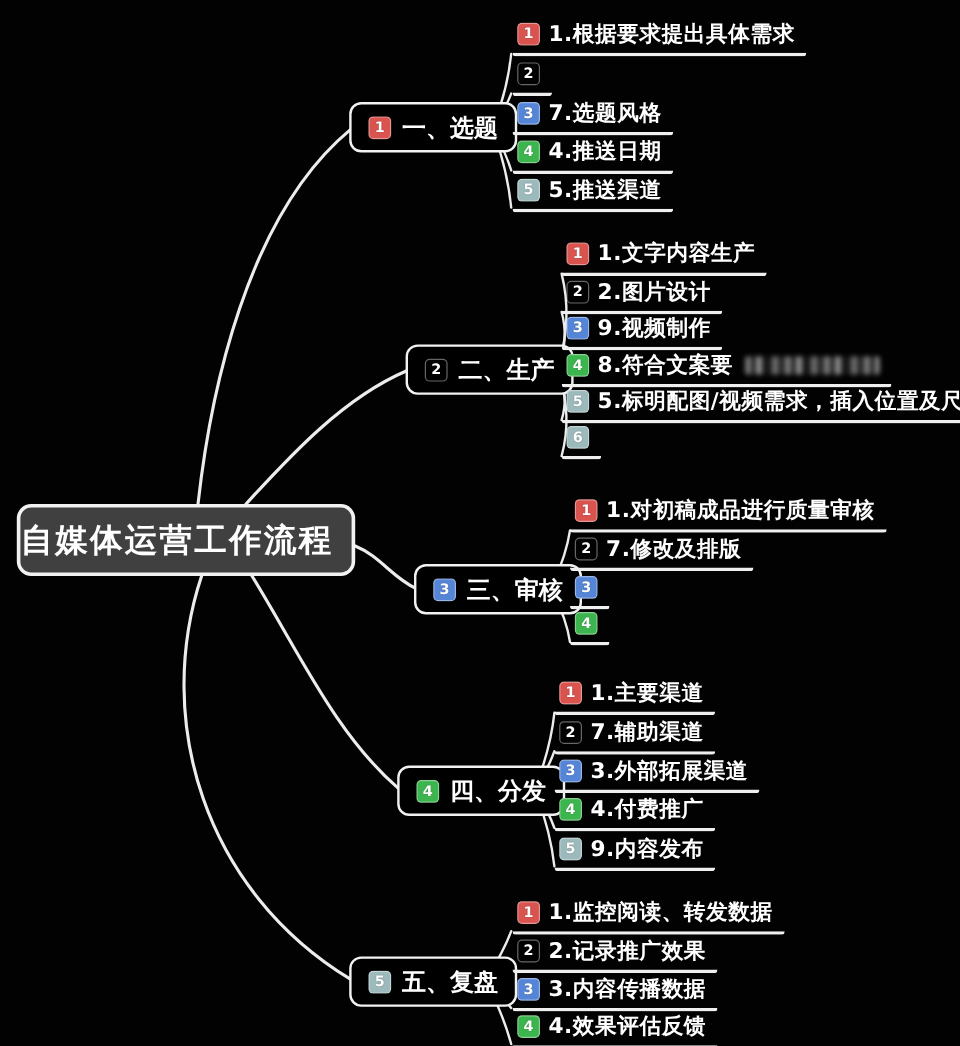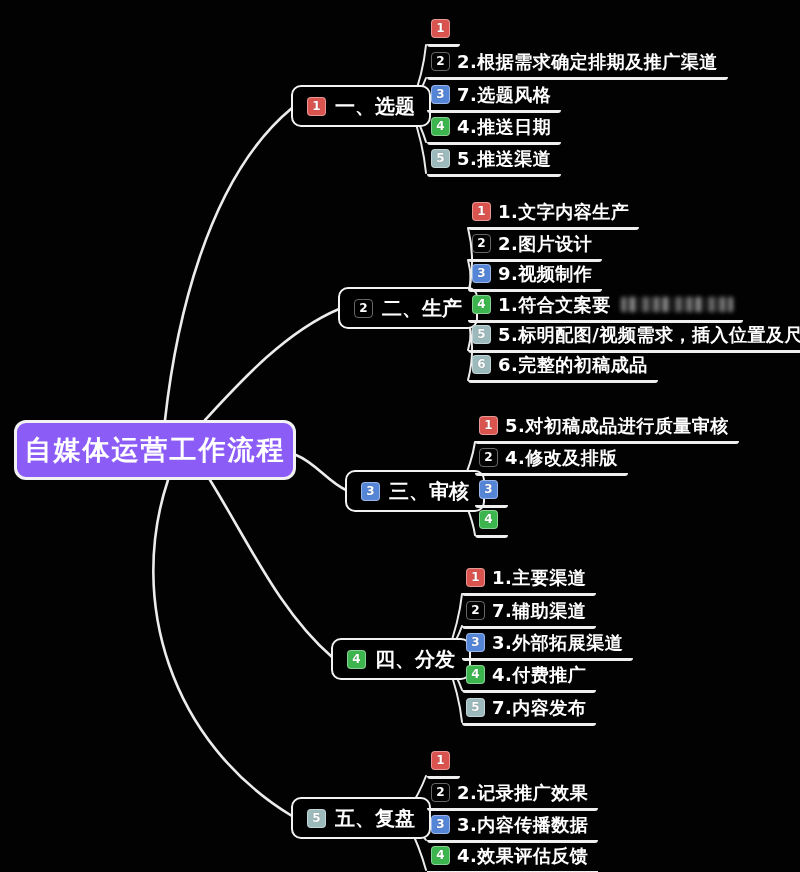--- a/index.html
+++ b/index.html
@@ -8,22 +8,22 @@
     background:#020202;
     font-family:"DejaVu Sans","Liberation Sans",sans-serif;
   }
   svg.links{position:absolute;left:0;top:0;pointer-events:none;}
   svg.links path{fill:none;stroke:#ececec;stroke-linecap:round;}
   svg.links path.main{stroke-width:2.6px;}
   svg.links path.fan{stroke-width:2px;}
 
   .root{
     position:absolute;left:14px;top:420px;width:282px;height:60px;
-    border:3px solid #f2f2f2;border-radius:12px;background:#8b5cf6;color:#fff;
-    display:flex;align-items:center;justify-content:center;
+    border:3px solid #f2f2f2;border-radius:12px;background:#404040;color:#fff;
+    display:flex;align-items:center;
     font-size:27px;font-weight:700;letter-spacing:2px;white-space:nowrap;
     box-sizing:border-box;
   }
   .bnode{
     position:absolute;display:flex;align-items:center;gap:9px;
     padding:6px 14px;border:2.5px solid #f2f2f2;border-radius:10px;
     background:#000;color:#fff;font-weight:700;font-size:20px;white-space:nowrap;
     box-sizing:border-box;height:42px;
   }
   .row{
@@ -109,24 +109,24 @@
   <span class="badge" style="background: rgb(61, 181, 78);">4</span>
   <span>四、分发</span>
 </div>
 <div class="bnode" style="left:291px;top:797px;">
   <span class="badge" style="background: rgb(156, 185, 187);">5</span>
   <span>五、复盘</span>
 </div>
 
 <div class="row" style="left:427px;top:17px;">
   <span class="badge" style="background: rgb(217, 83, 79);">1</span>
+  <span class="txt">1.根据要求提出具体需求</span>
 </div>
 <div class="row" style="left:427px;top:50px;">
   <span class="badge">2</span>
-  <span class="txt">2.根据需求确定排期及推广渠道</span>
 </div>
 <div class="row" style="left:427px;top:83px;">
   <span class="badge" style="background: rgb(85, 133, 214);">3</span>
   <span class="txt">7.选题风格</span>
 </div>
 <div class="row" style="left:427px;top:115px;">
   <span class="badge" style="background: rgb(61, 181, 78);">4</span>
   <span class="txt">4.推送日期</span>
 </div>
 <div class="row" style="left:427px;top:147px;">
@@ -141,39 +141,38 @@
 <div class="row" style="left:468px;top:232px;">
   <span class="badge">2</span>
   <span class="txt">2.图片设计</span>
 </div>
 <div class="row" style="left:468px;top:262px;">
   <span class="badge" style="background: rgb(85, 133, 214);">3</span>
   <span class="txt">9.视频制作</span>
 </div>
 <div class="row" style="left:468px;top:293px;">
   <span class="badge" style="background: rgb(61, 181, 78);">4</span>
-  <span class="txt">1.符合文案要</span>
+  <span class="txt">8.符合文案要</span>
   <span class="smudge"></span>
 </div>
 <div class="row" style="left:468px;top:323px;">
   <span class="badge" style="background: rgb(156, 185, 187);">5</span>
   <span class="txt">5.标明配图/视频需求，插入位置及尺寸</span>
 </div>
 <div class="row" style="left:468px;top:353px;">
   <span class="badge" style="background: rgb(156, 185, 187);">6</span>
-  <span class="txt">6.完整的初稿成品</span>
 </div>
 
 <div class="row" style="left:475px;top:414px;">
   <span class="badge" style="background: rgb(217, 83, 79);">1</span>
-  <span class="txt">5.对初稿成品进行质量审核</span>
+  <span class="txt">1.对初稿成品进行质量审核</span>
 </div>
 <div class="row" style="left:475px;top:446px;">
   <span class="badge">2</span>
-  <span class="txt">4.修改及排版</span>
+  <span class="txt">7.修改及排版</span>
 </div>
 <div class="row" style="left:475px;top:478px;">
   <span class="badge" style="background: rgb(85, 133, 214);">3</span>
 </div>
 <div class="row" style="left:475px;top:508px;">
   <span class="badge" style="background: rgb(61, 181, 78);">4</span>
 </div>
 
 <div class="row" style="left:462px;top:566px;">
   <span class="badge" style="background: rgb(217, 83, 79);">1</span>
@@ -186,25 +185,26 @@
 <div class="row" style="left:462px;top:631px;">
   <span class="badge" style="background: rgb(85, 133, 214);">3</span>
   <span class="txt">3.外部拓展渠道</span>
 </div>
 <div class="row" style="left:462px;top:663px;">
   <span class="badge" style="background: rgb(61, 181, 78);">4</span>
   <span class="txt">4.付费推广</span>
 </div>
 <div class="row" style="left:462px;top:696px;">
   <span class="badge" style="background: rgb(156, 185, 187);">5</span>
-  <span class="txt">7.内容发布</span>
+  <span class="txt">9.内容发布</span>
 </div>
 
 <div class="row" style="left:427px;top:749px;">
   <span class="badge" style="background: rgb(217, 83, 79);">1</span>
+  <span class="txt">1.监控阅读、转发数据</span>
 </div>
 <div class="row" style="left:427px;top:781px;">
   <span class="badge">2</span>
   <span class="txt">2.记录推广效果</span>
 </div>
 <div class="row" style="left:427px;top:813px;">
   <span class="badge" style="background: rgb(85, 133, 214);">3</span>
   <span class="txt">3.内容传播数据</span>
 </div>
 <div class="row" style="left:427px;top:844px;">

